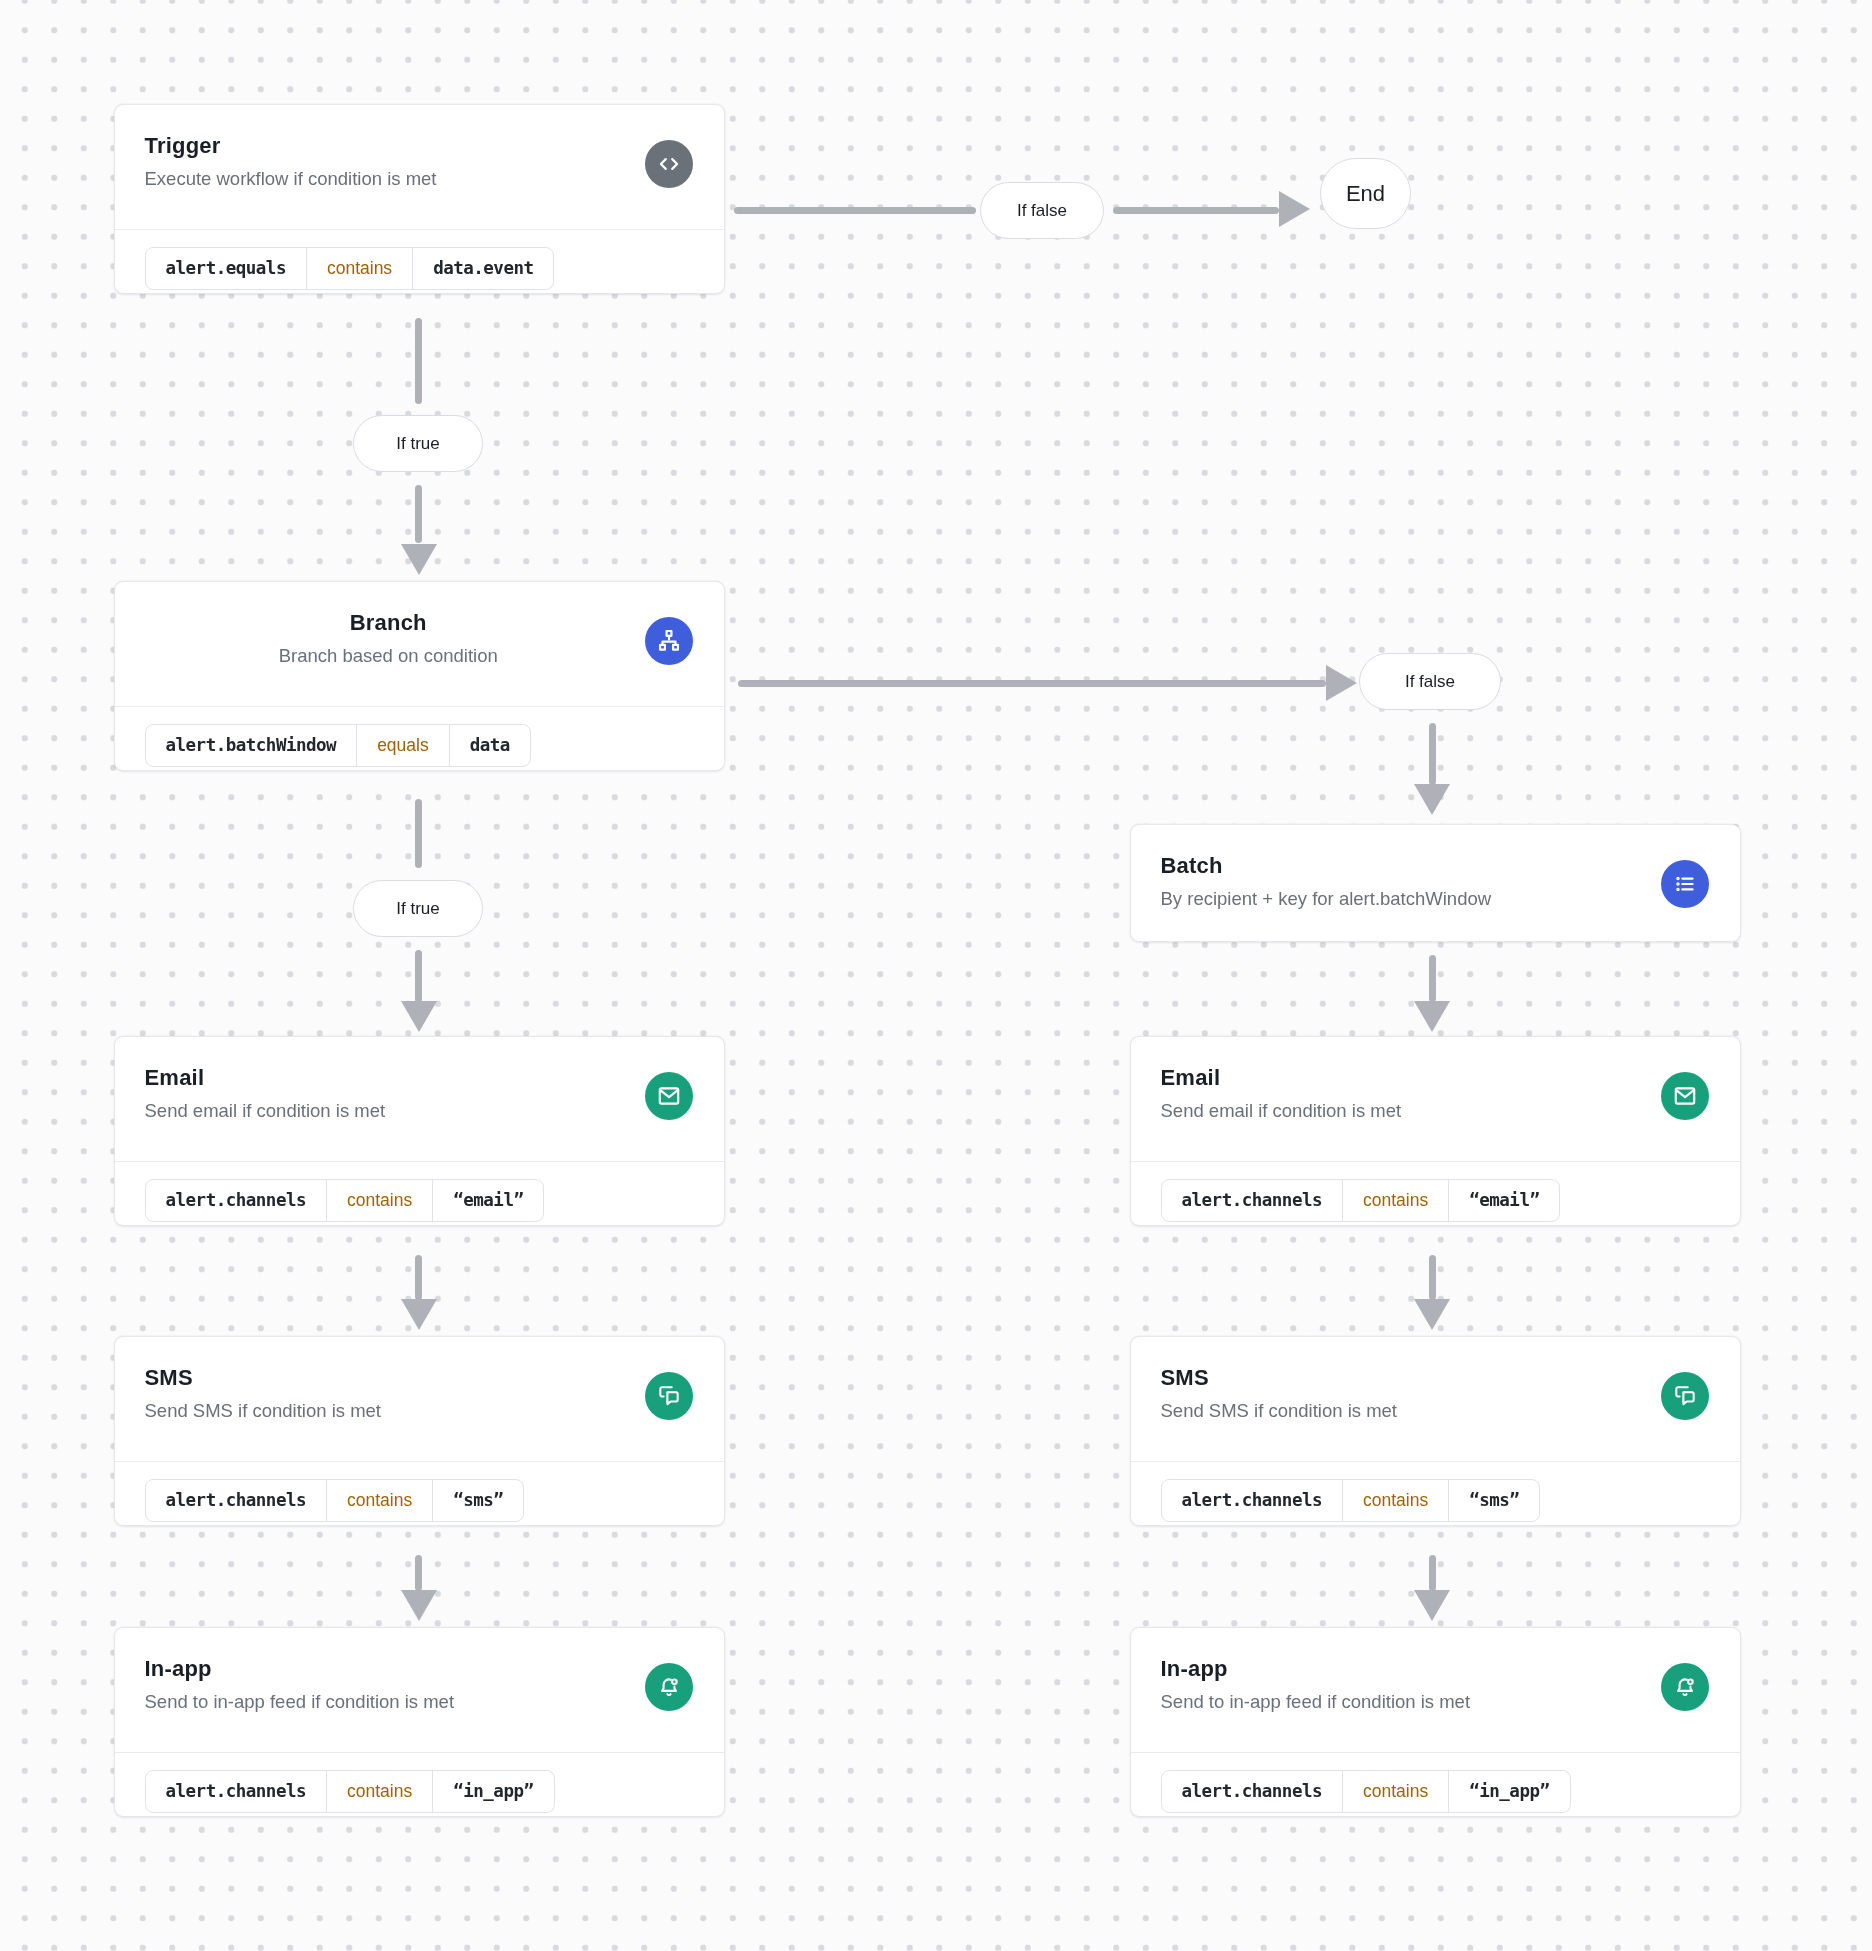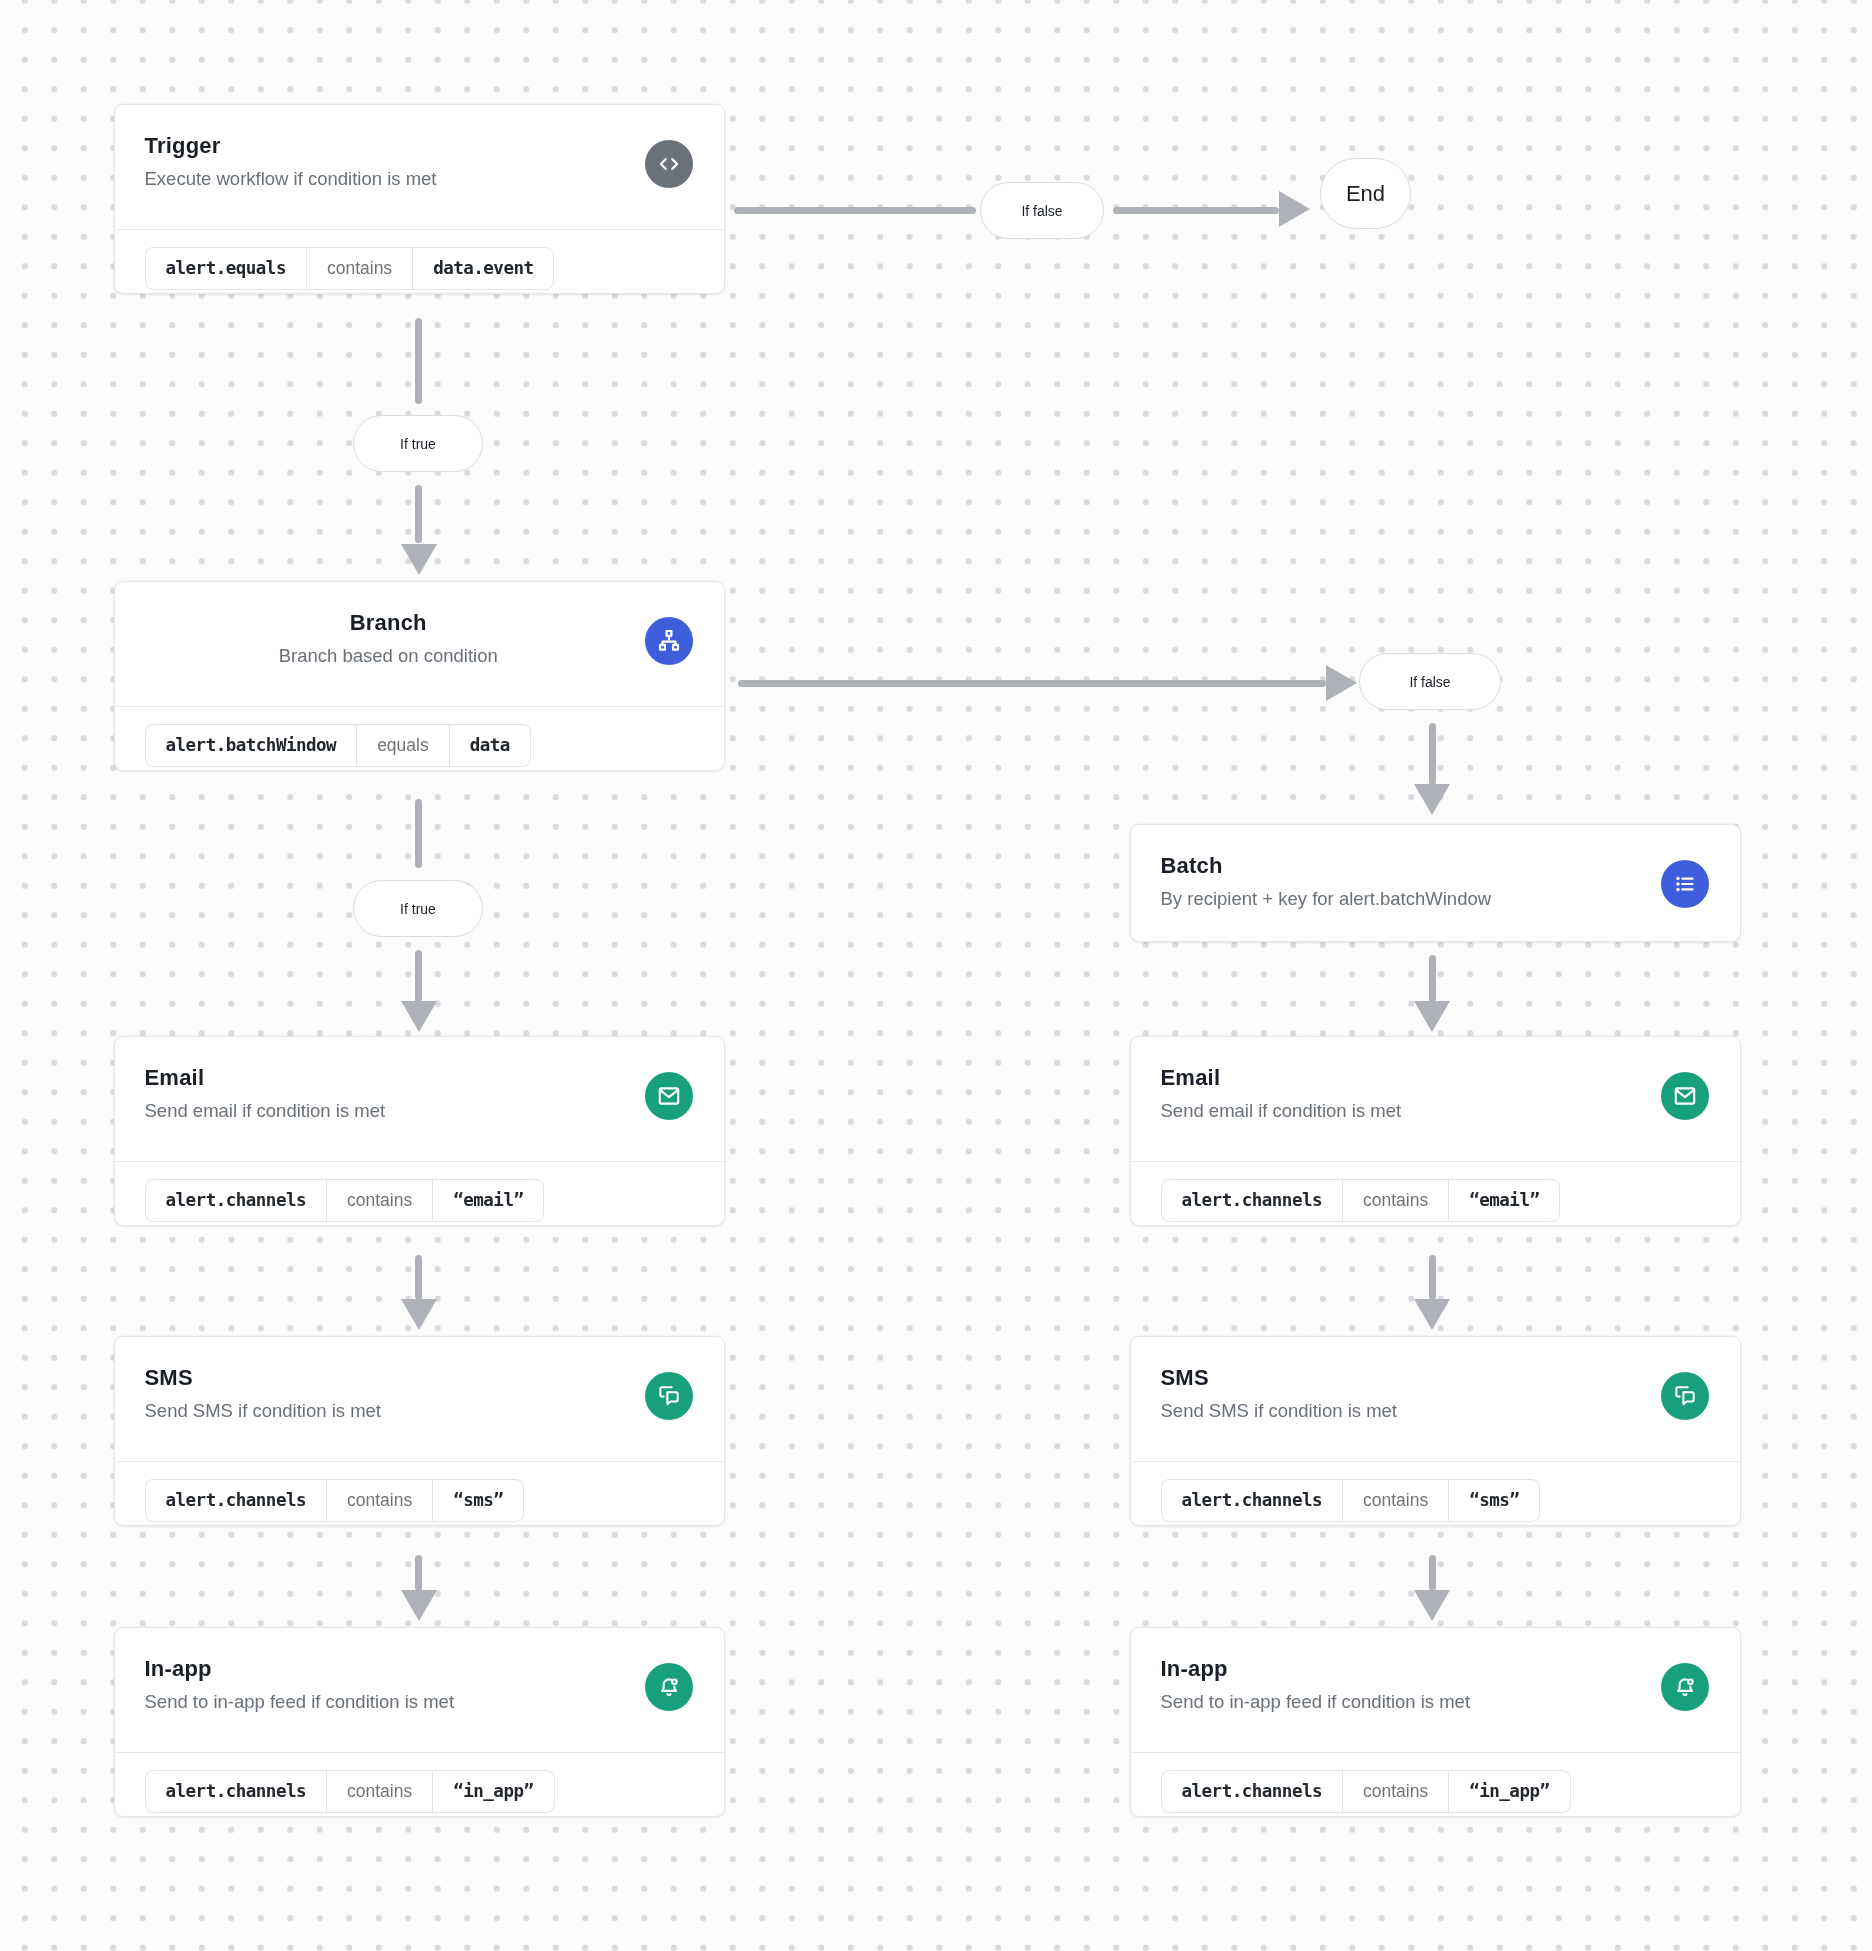--- a/index.html
+++ b/index.html
@@ -38,25 +38,25 @@
   }
   .chip-group{
     display:inline-flex;align-items:stretch;background:#fff;
     border:0.9px solid #dfe2e7;border-radius:8.3px;overflow:hidden;
   }
   .chip-seg{
     padding:10px 20px;font-size:17.5px;display:flex;align-items:center;white-space:nowrap;
   }
   .chip-seg + .chip-seg{border-left:0.9px solid #dfe2e7;}
   .chip-code{font-family:"DejaVu Sans Mono", monospace;font-weight:700;color:#22272e;letter-spacing:-0.5px;}
-  .chip-op{color:#737373;}
+  .chip-op{color:#a16207;}
   .pill{
     position:absolute;background:#fff;border:0.9px solid #d9dce1;border-radius:922px;
     display:flex;align-items:center;justify-content:center;
-    font-size:14px;font-weight:500;color:#1a1f27;box-sizing:border-box;
+    font-size:17px;font-weight:500;color:#1a1f27;box-sizing:border-box;
   }
   .hline{position:absolute;height:6.5px;border-radius:3.7px;background:#aeb2b8;}
   .vline{position:absolute;width:6.5px;border-radius:3.7px;background:#aeb2b8;}
   .arrow-right{position:absolute;width:0;height:0;border-top:18.5px solid transparent;border-bottom:18.5px solid transparent;border-left:31px solid #aeb2b8;}
   .arrow-down{position:absolute;width:0;height:0;border-left:18.5px solid transparent;border-right:18.5px solid transparent;border-top:31px solid #aeb2b8;}
 </style>
 </head>
 <body>
 
 <div class="hline" style="left:734px;top:207px;width:242px;"></div>

